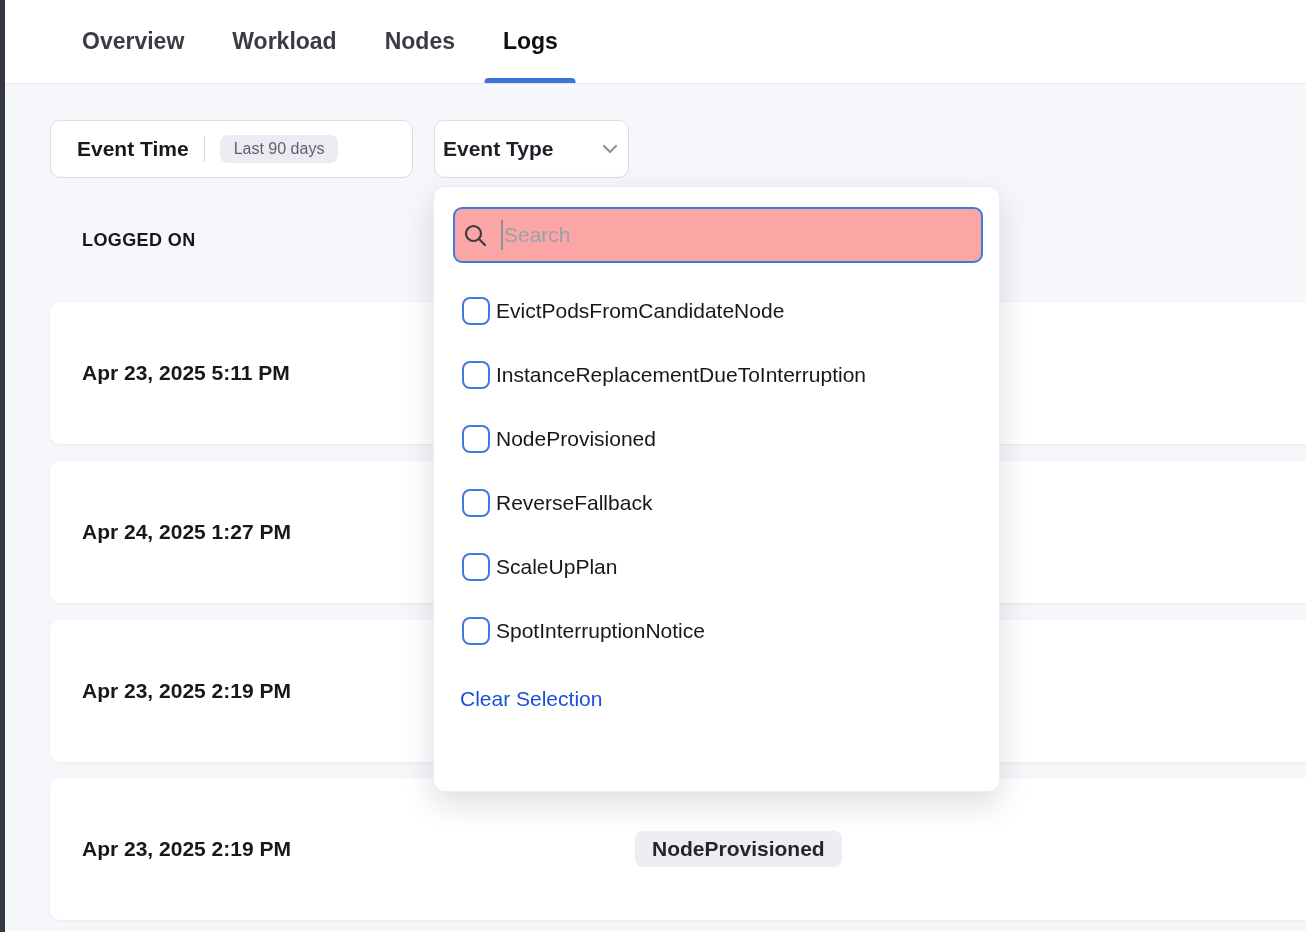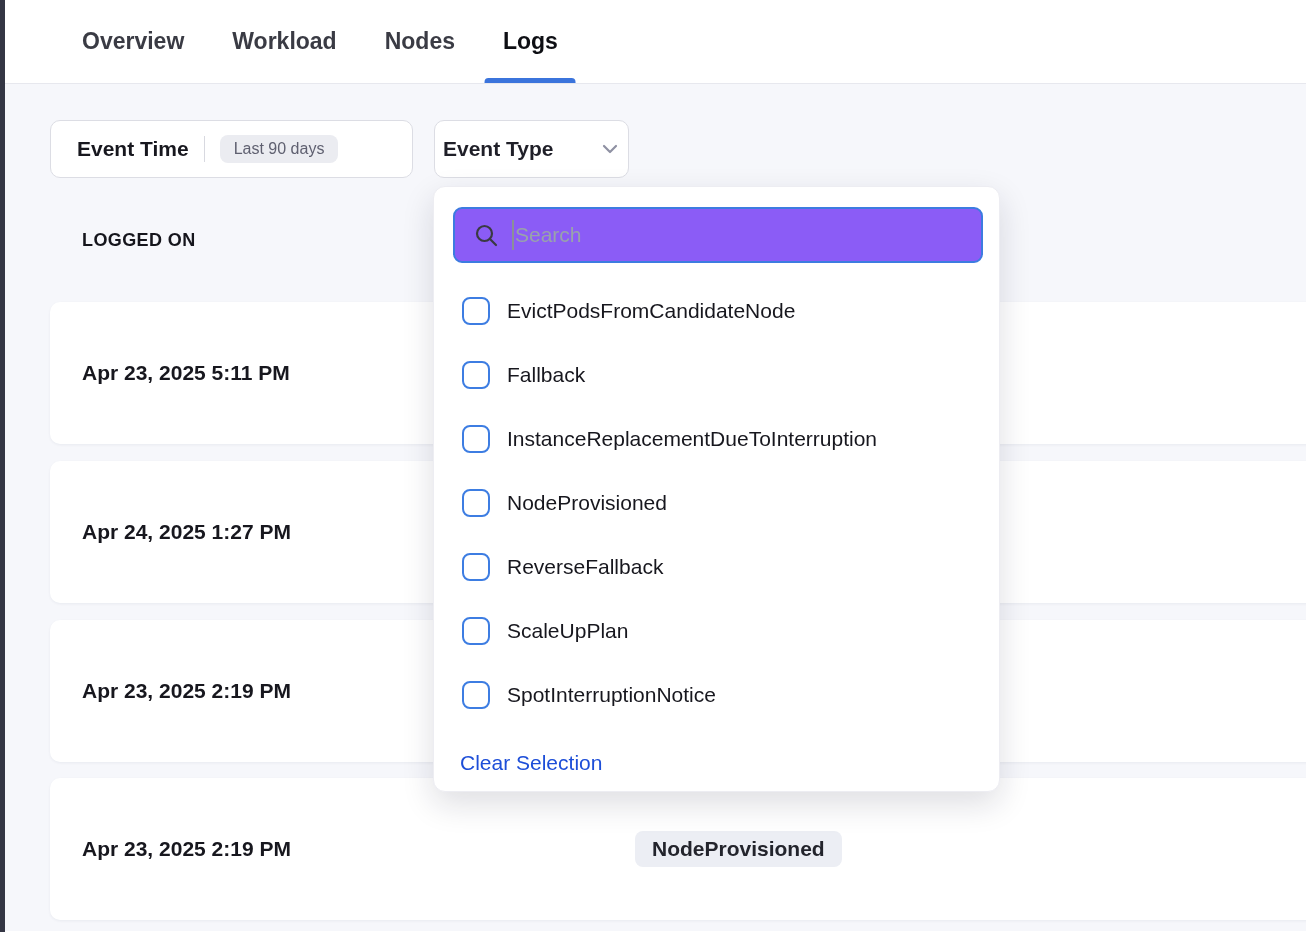--- a/index.html
+++ b/index.html
@@ -47,32 +47,32 @@
     font-size:21px; font-weight:600; color:#17171e; white-space:nowrap; }
   .event-type-badge { position:absolute; left:585px; top:50%; transform:translateY(-50%);
     background:#eceef4; border-radius:8px; padding:6px 17px; font-size:21px;
     font-weight:600; color:#23242c; white-space:nowrap; }
 
   
   .dropdown { position:absolute; left:433px; top:102px; width:567px; height:606px;
     background:#ffffff; border:1px solid #ededf2; border-radius:12px;
     box-shadow:0 12px 32px rgba(20,24,50,0.14); z-index:20; }
   .search-field { position:absolute; left:19px; top:20px; width:530px; height:56px;
-    background:#8b5cf6; border:2px solid #3c7ce0; border-radius:9px;
-    display:flex; align-items:center; padding:0 14px; }
+    background:#fca5a5; border:2px solid #3c7ce0; border-radius:9px;
+    display:flex; align-items:center; padding:0 3px; }
   .search-icon { width:27px; height:27px; margin:0 12px 0 4px; flex:none; }
   .text-caret { width:2px; height:30px; background:#8b9097; flex:none; }
   .search-field input { flex:1; border:none; outline:none; background:transparent;
     font-family:"Liberation Sans", sans-serif; font-size:21px; color:#17171e;
     margin-left:1px; }
   .search-field input::placeholder { color:#99a2ac; opacity:1; }
 
   .options { position:absolute; left:0; top:92px; width:100%; }
   .option { height:64px; display:flex; align-items:center; padding-left:28px;
-    gap:17px; cursor:pointer; }
+    gap:6px; cursor:pointer; }
   .checkbox { width:28px; height:28px; border:2px solid #3d7de2; border-radius:8px;
     background:#ffffff; flex:none; }
   .option-label { font-size:21px; color:#17171e; white-space:nowrap; }
   .clear-selection { height:56px; margin-top:8px; display:flex; align-items:center;
     padding-left:26px; font-size:21px; color:#1d4ed8; cursor:pointer; }
 </style>
 </head>
 <body>
 
 <div class="sidebar-edge"></div>
@@ -137,24 +137,20 @@
       <input type="text" placeholder="Search" style="">
     </div>
 
     <div class="options">
       <div class="option">
         <span class="checkbox"></span>
         <span class="option-label">EvictPodsFromCandidateNode</span>
       </div>
       <div class="option">
         <span class="checkbox"></span>
-        <span class="option-label">Fallback</span>
-      </div>
-      <div class="option">
-        <span class="checkbox"></span>
         <span class="option-label">InstanceReplacementDueToInterruption</span>
       </div>
       <div class="option">
         <span class="checkbox"></span>
         <span class="option-label">NodeProvisioned</span>
       </div>
       <div class="option">
         <span class="checkbox"></span>
         <span class="option-label">ReverseFallback</span>
       </div>

